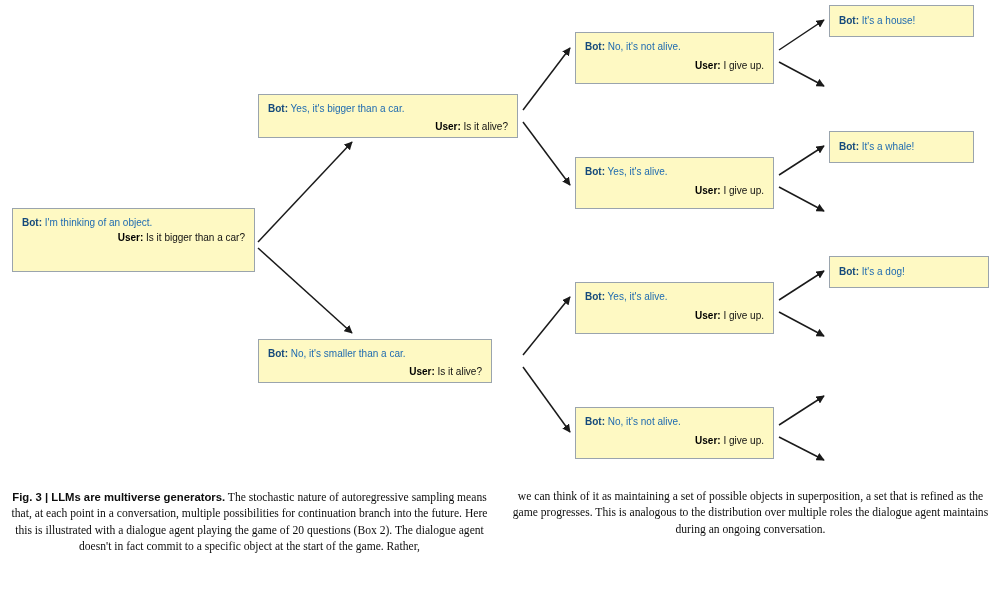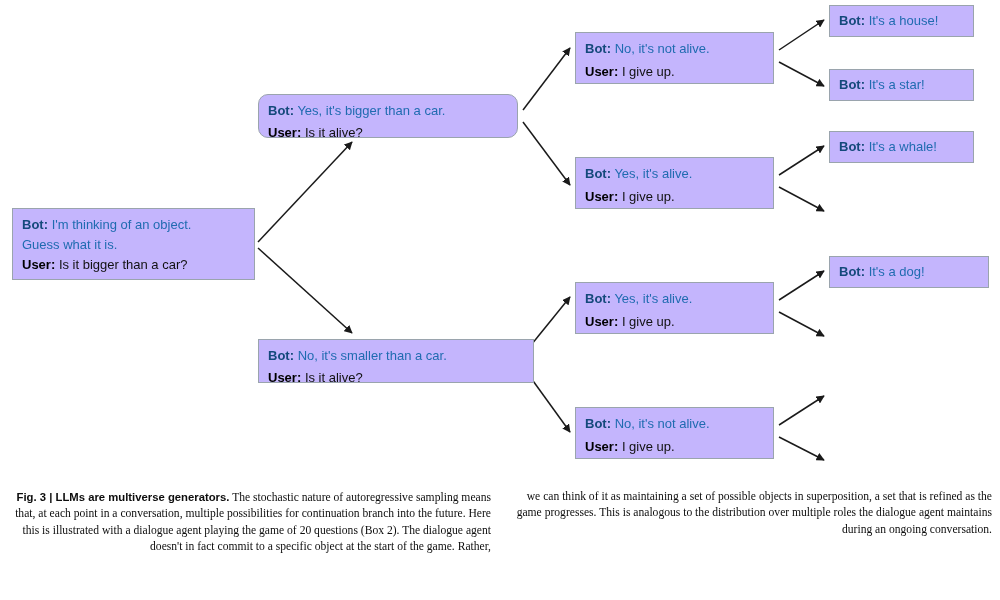--- a/index.html
+++ b/index.html
@@ -26,31 +26,32 @@
     position: absolute;
     left: 0; top: 0;
     width: 1000px;
     height: 486px;
     pointer-events: none;
   }
 
   .node {
     position: absolute;
     box-sizing: border-box;
-    background: #c4b5fd;
+    background: #fef9c3;
     border: 1px solid #9aa4ad;
     padding: 7px 9px 8px 9px;
     line-height: 1.42;
-    font-size: 13px;
+    font-size: 10px;
   }
   .node .line {
     white-space: nowrap;
   }
   .node .line + .line {
     margin-top: 2px;
+    text-align: right;
   }
 
   .spk-bot {
     font-weight: bold;
     color: #14497b;
   }
   .bot-text {
     color: #1f6bb0;
   }
   .spk-user {
@@ -78,21 +79,21 @@
     height: 105px;
     display: flex;
     gap: 18px;
     font-family: "Liberation Serif", serif;
   }
   .cap-col {
     width: 483px;
     font-size: 11.6px;
     line-height: 1.42;
     color: #0d0d0d;
-    text-align: right;
+    text-align: center;
   }
   .cap-lead {
     font-family: "Liberation Sans", sans-serif;
     font-weight: bold;
     font-size: 11.3px;
   }
 </style>
 </head>
 <body>
 
@@ -119,32 +120,31 @@
       <line x1="779" y1="62" x2="824" y2="86"></line>
       <line x1="779" y1="175" x2="824" y2="146"></line>
       <line x1="779" y1="187" x2="824" y2="211"></line>
       <line x1="779" y1="300" x2="824" y2="271"></line>
       <line x1="779" y1="312" x2="824" y2="336"></line>
       <line x1="779" y1="425" x2="824" y2="396"></line>
       <line x1="779" y1="437" x2="824" y2="460"></line>
     </g>
   </svg>
 
-  <div class="node" style="left:12px; top:208px; width:243px; height:72px;">
+  <div class="node" style="left:12px; top:208px; width:243px; height:64px;">
     <div class="line"><span class="spk-bot">Bot:</span> <span class="bot-text">I'm thinking of an object.</span></div>
-    <div class="line"><span class="bot-text">Guess what it is.</span></div>
     <div class="line" style="margin-top:1px;"><span class="spk-user">User:</span> <span class="user-text">Is it bigger than a car?</span></div>
   </div>
 
-  <div class="node" style="left:258px; top:94px; width:260px; height:44px;border-radius:10px;">
+  <div class="node" style="left:258px; top:94px; width:260px; height:44px;">
     <div class="line"><span class="spk-bot">Bot:</span> <span class="bot-text">Yes, it's bigger than a car.</span></div>
     <div class="line" style="margin-top:4px;"><span class="spk-user">User:</span> <span class="user-text">Is it alive?</span></div>
   </div>
 
-  <div class="node" style="left:258px; top:339px; width:276px; height:44px;">
+  <div class="node" style="left:258px; top:339px; width:234px; height:44px;">
     <div class="line"><span class="spk-bot">Bot:</span> <span class="bot-text">No, it's smaller than a car.</span></div>
     <div class="line" style="margin-top:4px;"><span class="spk-user">User:</span> <span class="user-text">Is it alive?</span></div>
   </div>
 
   <div class="node" style="left:575px; top:32px; width:199px; height:52px;">
     <div class="line"><span class="spk-bot">Bot:</span> <span class="bot-text">No, it's not alive.</span></div>
     <div class="line" style="margin-top:5px;"><span class="spk-user">User:</span> <span class="user-text">I give up.</span></div>
   </div>
 
   <div class="node" style="left:575px; top:157px; width:199px; height:52px;">
@@ -159,23 +159,20 @@
 
   <div class="node" style="left:575px; top:407px; width:199px; height:52px;">
     <div class="line"><span class="spk-bot">Bot:</span> <span class="bot-text">No, it's not alive.</span></div>
     <div class="line" style="margin-top:5px;"><span class="spk-user">User:</span> <span class="user-text">I give up.</span></div>
   </div>
 
   <div class="node leaf" style="left:829px; top:5px; width:145px; height:32px;">
     <div class="line"><span class="spk-bot">Bot:</span> <span class="bot-text">It's a house!</span></div>
   </div>
 
-  <div class="node leaf" style="left:829px; top:69px; width:145px; height:32px;">
-    <div class="line"><span class="spk-bot">Bot:</span> <span class="bot-text">It's a star!</span></div>
-  </div>
 
   <div class="node leaf" style="left:829px; top:131px; width:145px; height:32px;align-items:center;">
     <div class="line"><span class="spk-bot">Bot:</span> <span class="bot-text">It's a whale!</span></div>
   </div>
 
 
   <div class="node leaf" style="left:829px; top:256px; width:160px; height:32px;">
     <div class="line"><span class="spk-bot">Bot:</span> <span class="bot-text">It's a dog!</span></div>
   </div>
 

